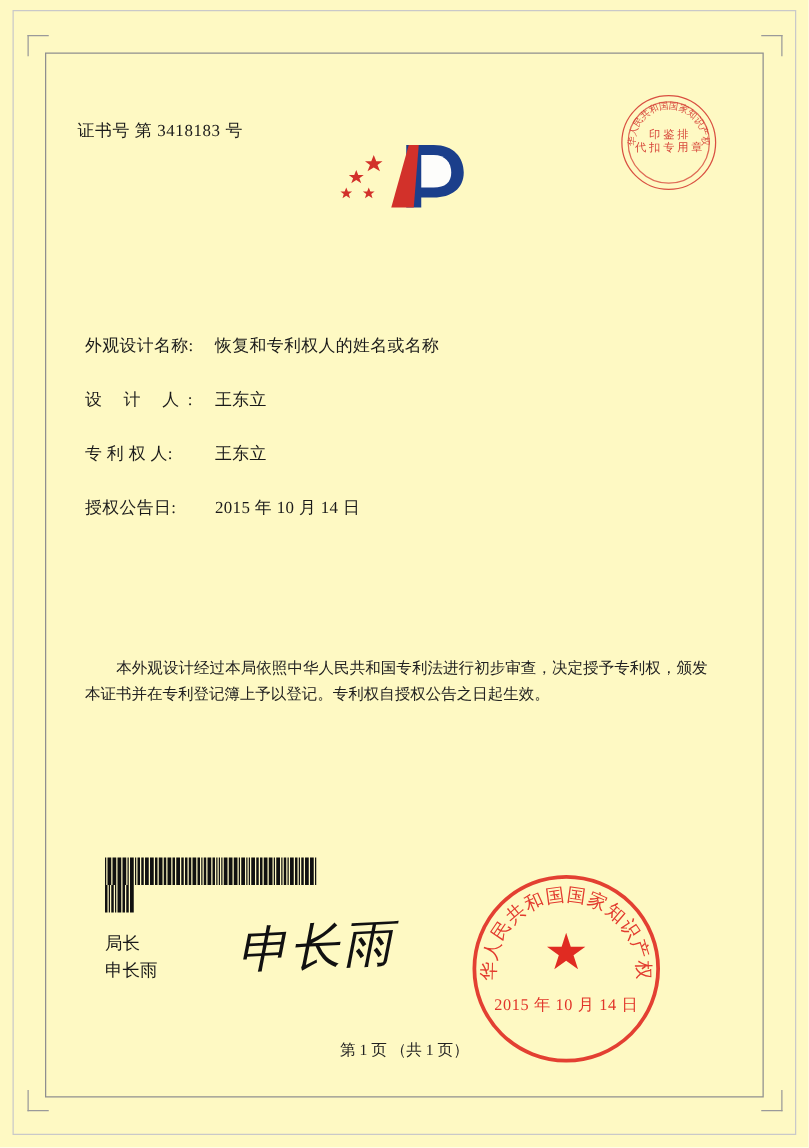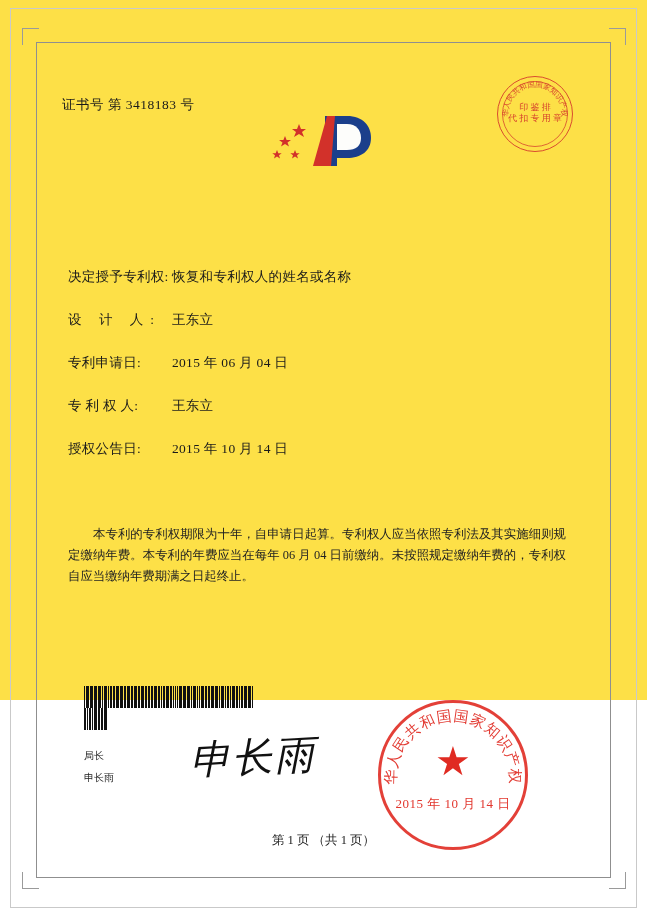--- a/index.html
+++ b/index.html
@@ -11,22 +11,22 @@
     width: 647px;
     height: 918px;
     font-family: "Liberation Serif", serif;
     color: #1a1a1a;
     overflow: hidden;
   }
 
   .page {
     position: relative;
     width: 647px;
-    height: 700px;
-    background: #fde047;
+    height: 918px;
+    background: #fef9c3;
   }
 
   
   .sheet-border {
     position: absolute;
     left: 10px;
     top: 8px;
     width: 627px;
     height: 900px;
     border: 1px solid #c9c9c9;
@@ -189,21 +189,21 @@
     background: #111;
     vertical-align: top;
     margin-right: 1px;
   }
 
   
   .sign-label {
     position: absolute;
     left: 84px;
     top: 745px;
-    font-size: 10px;
+    font-size: 14px;
     line-height: 22px;
     font-family: Liberation Serif, serif;
   }
   .sign-script {
     position: absolute;
     left: 190px;
     top: 730px;
     font-size: 40px;
     font-family: "Liberation Serif", serif;
     font-style: italic;
@@ -314,43 +314,39 @@
       <text font-size="7.5" fill="#d2312a" opacity="0.88" font-family="Liberation Serif, serif">
         <textPath href="#arcTop" startOffset="50%" text-anchor="middle">中华人民共和国国家知识产权局</textPath>
       </text>
     </svg>
     <div class="mid-text">印 鉴 排<br>代 扣 专 用 章</div>
   </div>
 
 
   <div class="fields">
     <div class="field-row">
-      <span class="field-label">决定授予专利权:</span>
+      <span class="field-label">外观设计名称:</span>
       <span class="field-value">恢复和专利权人的姓名或名称</span>
     </div>
     <div class="field-row">
       <span class="field-label spaced">设 计 人:</span>
       <span class="field-value">王东立</span>
-    </div>
-    <div class="field-row">
-      <span class="field-label">专利申请日:</span>
-      <span class="field-value">2015 年 06 月 04 日</span>
     </div>
     <div class="field-row">
       <span class="field-label">专 利 权 人:</span>
       <span class="field-value">王东立</span>
     </div>
     <div class="field-row">
       <span class="field-label">授权公告日:</span>
       <span class="field-value">2015 年 10 月 14 日</span>
     </div>
   </div>
 
   <div class="body-text">
-    <p>本专利的专利权期限为十年，自申请日起算。专利权人应当依照专利法及其实施细则规定缴纳年费。本专利的年费应当在每年 06 月 04 日前缴纳。未按照规定缴纳年费的，专利权自应当缴纳年费期满之日起终止。</p>
+    <p>本外观设计经过本局依照中华人民共和国专利法进行初步审查，决定授予专利权，颁发本证书并在专利登记簿上予以登记。专利权自授权公告之日起生效。</p>
   </div>
 
   <div class="barcode"><i style="width:1px"></i><i style="width:3px"></i><i style="width:3px"></i><i style="width:3px"></i><i style="width:3px"></i><i style="width:1px"></i><i style="width:3px"></i><i style="width:1px"></i><i style="width:2px"></i><i style="width:2px"></i><i style="width:3px"></i><i style="width:3px"></i><i style="width:2px"></i><i style="width:3px"></i><i style="width:2px"></i><i style="width:3px"></i><i style="width:2px"></i><i style="width:3px"></i><i style="width:2px"></i><i style="width:2px"></i><i style="width:2px"></i><i style="width:3px"></i><i style="width:2px"></i><i style="width:1px"></i><i style="width:2px"></i><i style="width:3px"></i><i style="width:2px"></i><i style="width:1px"></i><i style="width:1px"></i><i style="width:1px"></i><i style="width:3px"></i><i style="width:3px"></i><i style="width:3px"></i><i style="width:1px"></i><i style="width:3px"></i><i style="width:1px"></i><i style="width:1px"></i><i style="width:3px"></i><i style="width:2px"></i><i style="width:2px"></i><i style="width:3px"></i><i style="width:3px"></i><i style="width:1px"></i><i style="width:3px"></i><i style="width:1px"></i><i style="width:2px"></i><i style="width:1px"></i><i style="width:3px"></i><i style="width:2px"></i><i style="width:1px"></i><i style="width:2px"></i><i style="width:3px"></i><i style="width:3px"></i><i style="width:1px"></i><i style="width:2px"></i><i style="width:1px"></i><i style="width:2px"></i><i style="width:1px"></i><i style="width:3px"></i><i style="width:2px"></i><i style="width:2px"></i><i style="width:3px"></i></div>
 
   <div class="sign-label">
     <div>局长</div>
     <div>申长雨</div>
   </div>
 
   <div class="sign-script">申长雨</div>

